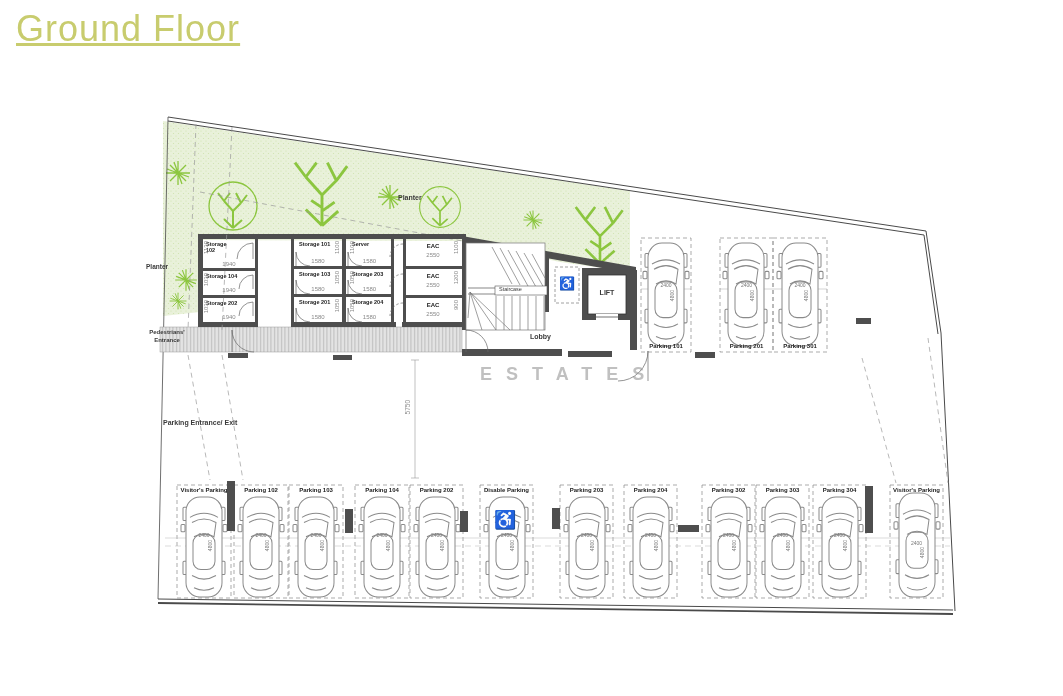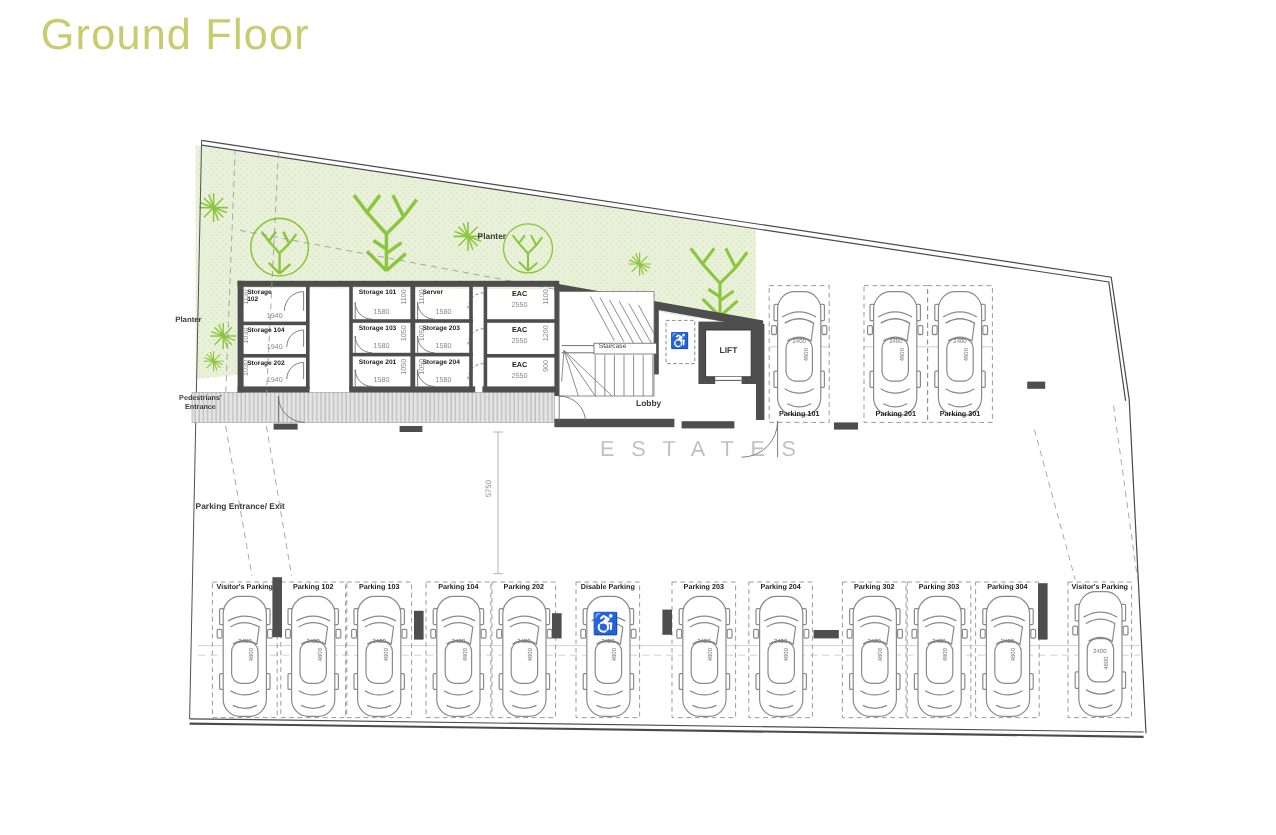--- a/index.html
+++ b/index.html
@@ -7,21 +7,21 @@
           font-family:"Liberation Sans", sans-serif;}
   svg.plan{position:absolute;left:0;top:0;}
   .lbl{position:absolute;color:#3a3a3a;white-space:nowrap;}
   .title{font-size:36px;font-weight:500;letter-spacing:1px;color:#c8cc6e;}
   .tiny{font-size:6px;font-weight:bold;}
   .dim{color:#8a8a8a;font-weight:normal;font-size:6px;}
   .vdim{writing-mode:vertical-rl;transform:rotate(180deg);}
   .wm{position:absolute;pointer-events:none;}
   .wm-main{left:424px;top:282px;font-size:66px;font-weight:400;letter-spacing:3px;color:rgba(125,125,125,.55);}
   .wm-main .acc{color:rgba(198,166,98,.8);}
-  .wm-sub{left:480px;top:364px;font-size:18px;font-weight:400;letter-spacing:14px;color:rgba(150,150,150,.6);margin-left:20px;}
+  .wm-sub{left:480px;top:364px;font-size:18px;font-weight:700;letter-spacing:14px;color:rgba(150,150,150,.6);}
   .sroom{position:absolute;}
   .sroom .rname{font-size:5.5px;font-weight:bold;line-height:1.1;padding:1px 0 0 3px;color:#222;}
   .sroom .wdim{position:absolute;left:0;right:0;bottom:1px;text-align:center;font-size:6px;color:#8a8a8a;}
   .sroom .hdim{position:absolute;top:1px;font-size:6px;color:#8a8a8a;writing-mode:vertical-rl;transform:rotate(180deg);}
   .sroom .hl{left:0;}
   .sroom .hr{right:0;}
   .eac .rname{text-align:center;padding:3px 0 0 0;font-size:6px;}
   .eac .wdim{bottom:auto;top:12px;}
   .tstall,.bstall{position:absolute;}
   .tstall .plabel{position:absolute;left:0;right:0;bottom:3px;text-align:center;font-size:6px;font-weight:bold;color:#222;}
@@ -232,21 +232,21 @@
         <rect x="460" y="511" width="8" height="21"></rect>
         <rect x="552" y="508" width="8" height="21"></rect>
         <rect x="678" y="525" width="21" height="7"></rect>
         <rect x="865" y="486" width="8" height="47"></rect>
       </g>
     </g>
   </svg>
 
   <div class="wm wm-sub">ESTATES</div>
 
-  <div class="lbl title" style="left:34px;top:8px;">Ground Floor</div>
+  <div class="lbl title" style="left:16px;top:8px;text-decoration:underline;">Ground Floor</div>
 
   <div class="lbl tiny" style="left:398px;top:194px;font-size:7px;">Planter</div>
   <div class="lbl tiny" style="left:146px;top:263px;font-size:6.5px;">Planter</div>
   <div class="lbl tiny" style="left:136px;top:329px;width:62px;white-space:normal;text-align:center;line-height:1.3;">Pedestrians' Entrance</div>
   <div class="lbl tiny" style="left:163px;top:419px;font-size:7px;">Parking Entrance/ Exit</div>
   <div class="lbl" style="left:499px;top:286px;font-size:5.5px;">Staircase</div>
   <div class="lbl tiny" style="left:530px;top:333px;font-size:7px;">Lobby</div>
   <div class="lbl tiny" style="left:588px;top:289px;width:38px;text-align:center;font-size:7px;">LIFT</div>
   <div class="lbl dim vdim" style="left:404px;top:400px;font-size:6.5px;">5750</div>
   <div class="wheel" style="left:559px;top:276px;font-size:13px;">♿</div>

